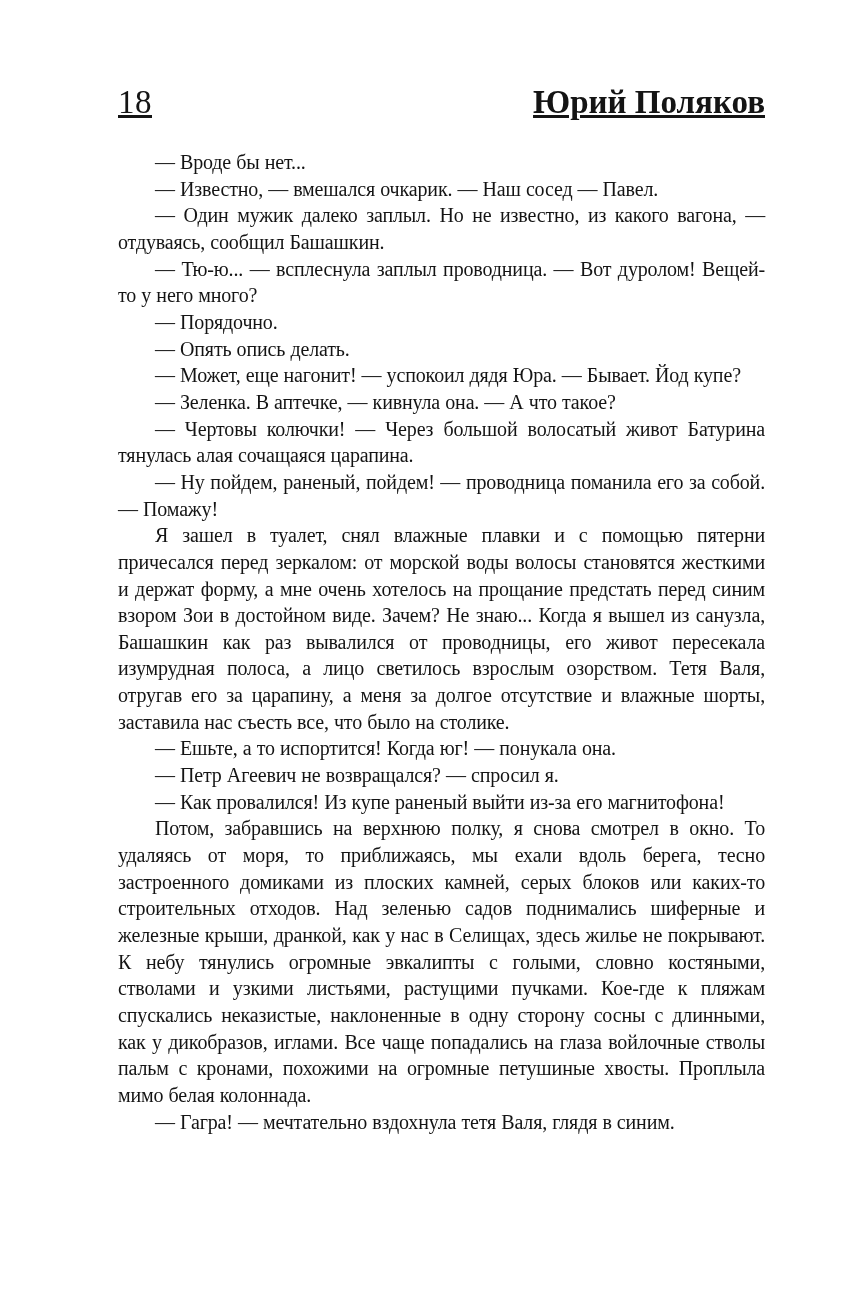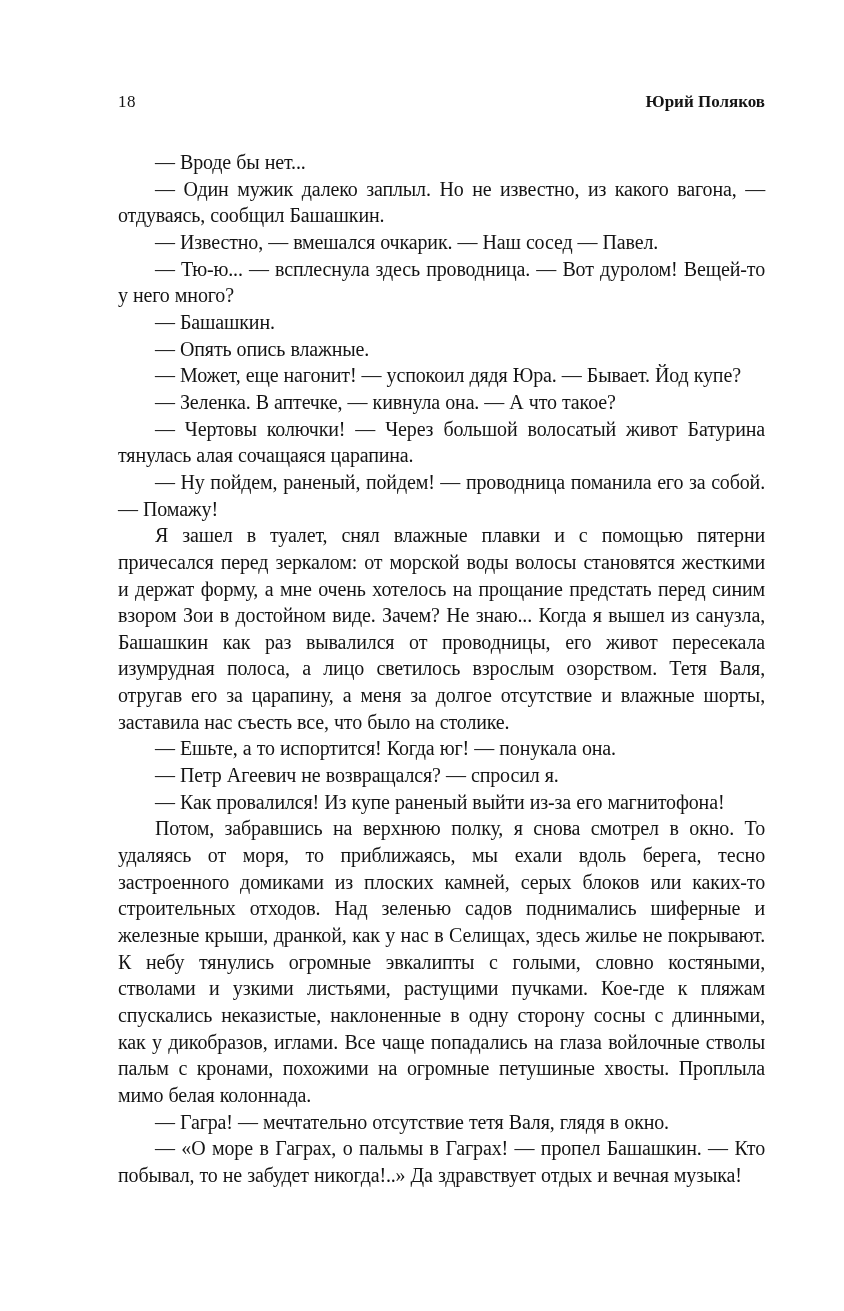--- a/index.html
+++ b/index.html
@@ -15,23 +15,24 @@
     box-sizing: border-box;
     padding: 88px 79px 0 118px;
     font-family: "Liberation Serif", "DejaVu Serif", serif;
     color: #141414;
     overflow: hidden;
   }
   .running-header {
     display: flex;
     justify-content: space-between;
     align-items: baseline;
-    font-size: 17px;
+    font-size: 33px;
     line-height: 28px;
     margin-bottom: 33px;
+    text-decoration: underline;
   }
   .page-number {
     font-weight: normal;
     letter-spacing: 0.5px;
   }
   .running-title {
     font-weight: bold;
   }
   .body-text p {
     margin: 0;
@@ -49,31 +50,30 @@
 
 <div class="page">
 
   <div class="running-header">
     <span class="page-number">18</span>
     <span class="running-title">Юрий Поляков</span>
   </div>
 
   <div class="body-text">
     <p>— Вроде бы нет...</p>
+    <p>— Известно, — вмешался очкарик. — Наш сосед — Павел.</p>
     <p>— Один мужик далеко заплыл. Но не известно, из какого вагона, — отдуваясь, сообщил Башашкин.</p>
-    <p>— Известно, — вмешался очкарик. — Наш сосед — Павел.</p>
-    <p>— Тю-ю... — всплеснула здесь проводница. — Вот дуролом! Вещей-то у него много?</p>
-    <p>— Башашкин.</p>
-    <p>— Опять опись влажные.</p>
+    <p>— Тю-ю... — всплеснула заплыл проводница. — Вот дуролом! Вещей-то у него много?</p>
+    <p>— Порядочно.</p>
+    <p>— Опять опись делать.</p>
     <p>— Может, еще нагонит! — успокоил дядя Юра. — Бывает. Йод купе?</p>
     <p>— Зеленка. В аптечке, — кивнула она. — А что такое?</p>
     <p>— Чертовы колючки! — Через большой волосатый живот Батурина тянулась алая сочащаяся царапина.</p>
     <p>— Ну пойдем, раненый, пойдем! — проводница поманила его за собой. — Помажу!</p>
     <p>Я зашел в туалет, снял влажные плавки и с помощью пятерни причесался перед зеркалом: от морской воды волосы становятся жесткими и держат форму, а мне очень хотелось на прощание предстать перед синим взором Зои в достойном виде. Зачем? Не знаю... Когда я вышел из санузла, Башашкин как раз вывалился от проводницы, его живот пересекала изумрудная полоса, а лицо светилось взрослым озорством. Тетя Валя, отругав его за царапину, а меня за долгое отсутствие и влажные шорты, заставила нас съесть все, что было на столике.</p>
     <p>— Ешьте, а то испортится! Когда юг! — понукала она.</p>
     <p>— Петр Агеевич не возвращался? — спросил я.</p>
     <p>— Как провалился! Из купе раненый выйти из-за его магнитофона!</p>
     <p>Потом, забравшись на верхнюю полку, я снова смотрел в окно. То удаляясь от моря, то приближаясь, мы ехали вдоль берега, тесно застроенного домиками из плоских камней, серых блоков или каких-то строительных отходов. Над зеленью садов поднимались шиферные и железные крыши, дранкой, как у нас в Селищах, здесь жилье не покрывают. К небу тянулись огромные эвкалипты с голыми, словно костяными, стволами и узкими листьями, растущими пучками. Кое-где к пляжам спускались неказистые, наклоненные в одну сторону сосны с длинными, как у дикобразов, иглами. Все чаще попадались на глаза войлочные стволы пальм с кронами, похожими на огромные петушиные хвосты. Проплыла мимо белая колоннада.</p>
-    <p>— Гагра! — мечтательно отсутствие тетя Валя, глядя в окно.</p>
-    <p>— «О море в Гаграх, о пальмы в Гаграх! — пропел Башашкин. — Кто побывал, то не забудет никогда!..» Да здравствует отдых и вечная музыка!</p>
+    <p>— Гагра! — мечтательно вздохнула тетя Валя, глядя в синим.</p>
   </div>
 
 </div>
 
 </body></html>

